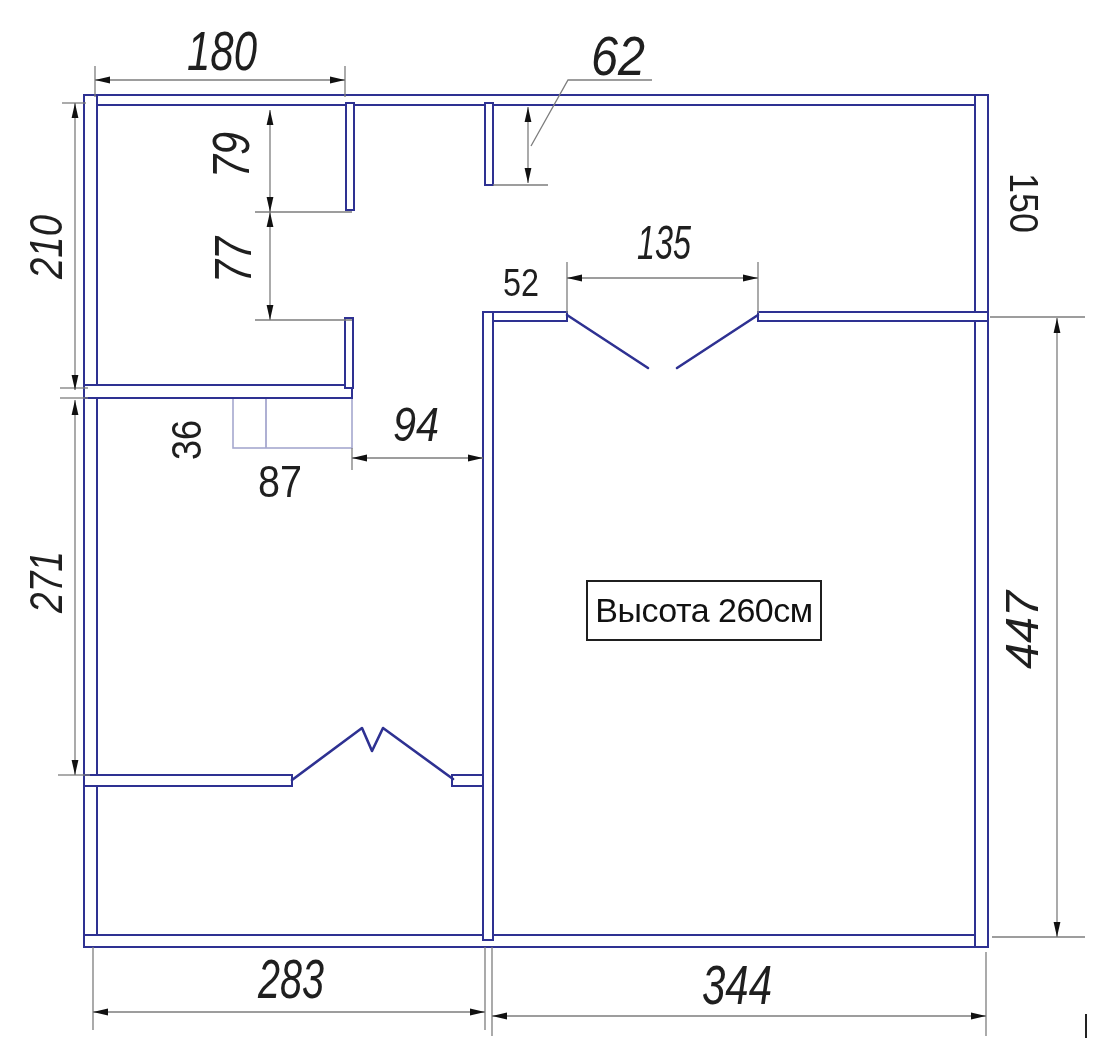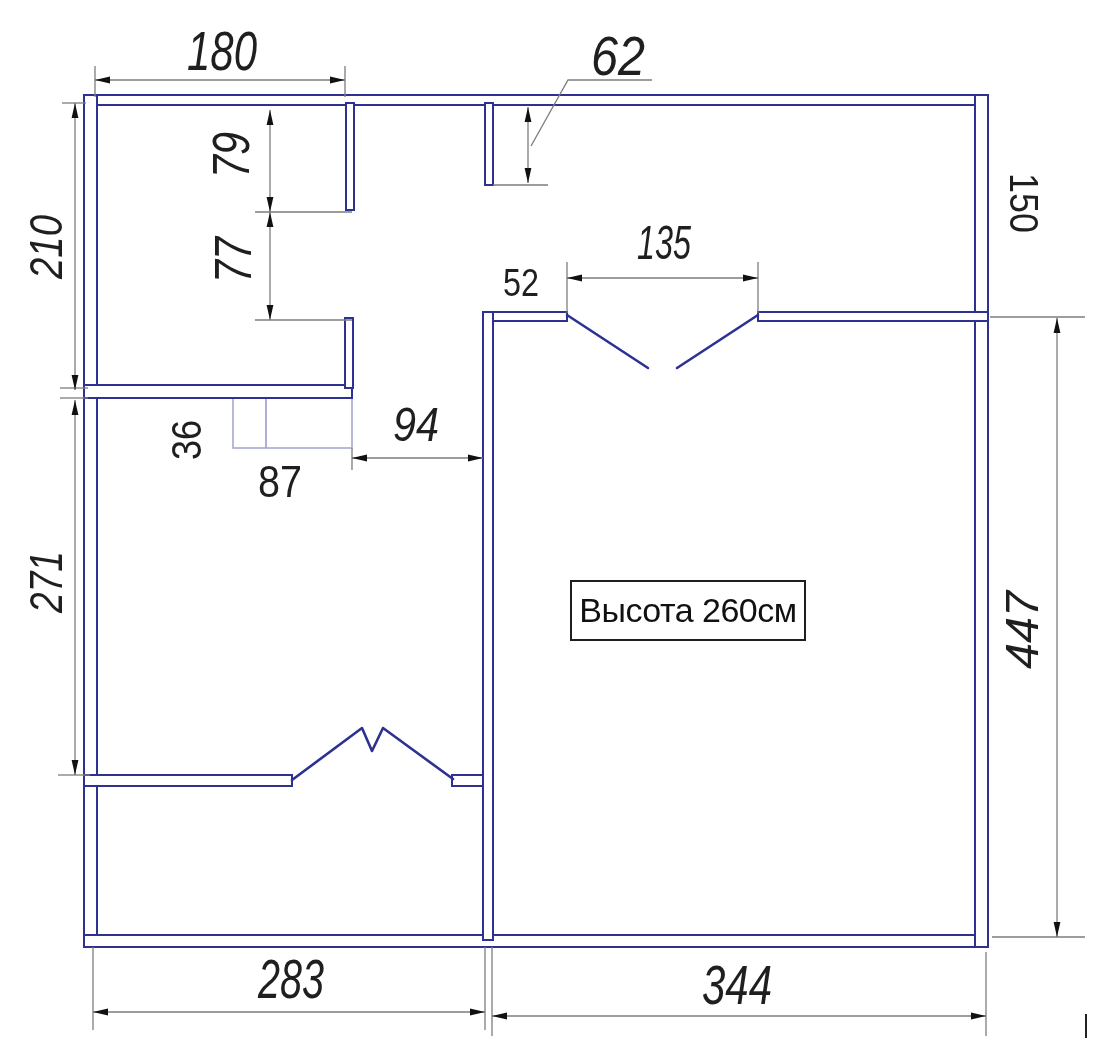--- a/index.html
+++ b/index.html
@@ -96,14 +96,14 @@
       <text x="664" y="242" fill="#1f1f1f" text-anchor="middle" dominant-baseline="central" font-size="48" font-family="&quot;Liberation Sans&quot;,sans-serif" textLength="54" lengthAdjust="spacingAndGlyphs" font-style="italic">135</text>
       <text x="521" y="282" fill="#1f1f1f" text-anchor="middle" dominant-baseline="central" font-size="39" font-family="&quot;Liberation Sans&quot;,sans-serif" textLength="36" lengthAdjust="spacingAndGlyphs">52</text>
       <text x="416" y="424" fill="#1f1f1f" text-anchor="middle" dominant-baseline="central" font-size="48" font-family="&quot;Liberation Sans&quot;,sans-serif" textLength="46" lengthAdjust="spacingAndGlyphs" font-style="italic">94</text>
       <text x="186" y="440" fill="#1f1f1f" text-anchor="middle" dominant-baseline="central" font-size="42" font-family="&quot;Liberation Sans&quot;,sans-serif" textLength="40" lengthAdjust="spacingAndGlyphs" transform="rotate(-90 186 440)">36</text>
       <text x="280" y="481" fill="#1f1f1f" text-anchor="middle" dominant-baseline="central" font-size="44" font-family="&quot;Liberation Sans&quot;,sans-serif" textLength="44" lengthAdjust="spacingAndGlyphs">87</text>
       <text x="1024" y="203" fill="#1f1f1f" text-anchor="middle" dominant-baseline="central" font-size="40" font-family="&quot;Liberation Sans&quot;,sans-serif" textLength="60" lengthAdjust="spacingAndGlyphs" transform="rotate(90 1024 203)">150</text>
       <text x="1022" y="630" fill="#1f1f1f" text-anchor="middle" dominant-baseline="central" font-size="46" font-family="&quot;Liberation Sans&quot;,sans-serif" textLength="78" lengthAdjust="spacingAndGlyphs" font-style="italic" transform="rotate(-90 1022 630)">447</text>
       <text x="291" y="978" fill="#1f1f1f" text-anchor="middle" dominant-baseline="central" font-size="56" font-family="&quot;Liberation Sans&quot;,sans-serif" textLength="66" lengthAdjust="spacingAndGlyphs" font-style="italic">283</text>
       <text x="737" y="984" fill="#1f1f1f" text-anchor="middle" dominant-baseline="central" font-size="56" font-family="&quot;Liberation Sans&quot;,sans-serif" textLength="70" lengthAdjust="spacingAndGlyphs" font-style="italic">344</text>
     </svg>
-  <div id="height-note" style="left: 570px; top: 580px; width: 232px; height: 57px; text-align: center;">Высота 260см</div>
+  <div id="height-note" style="left: 586px; top: 580px; width: 232px; height: 57px; text-align: center;">Высота 260см</div>
 </div>
 
 </body></html>

